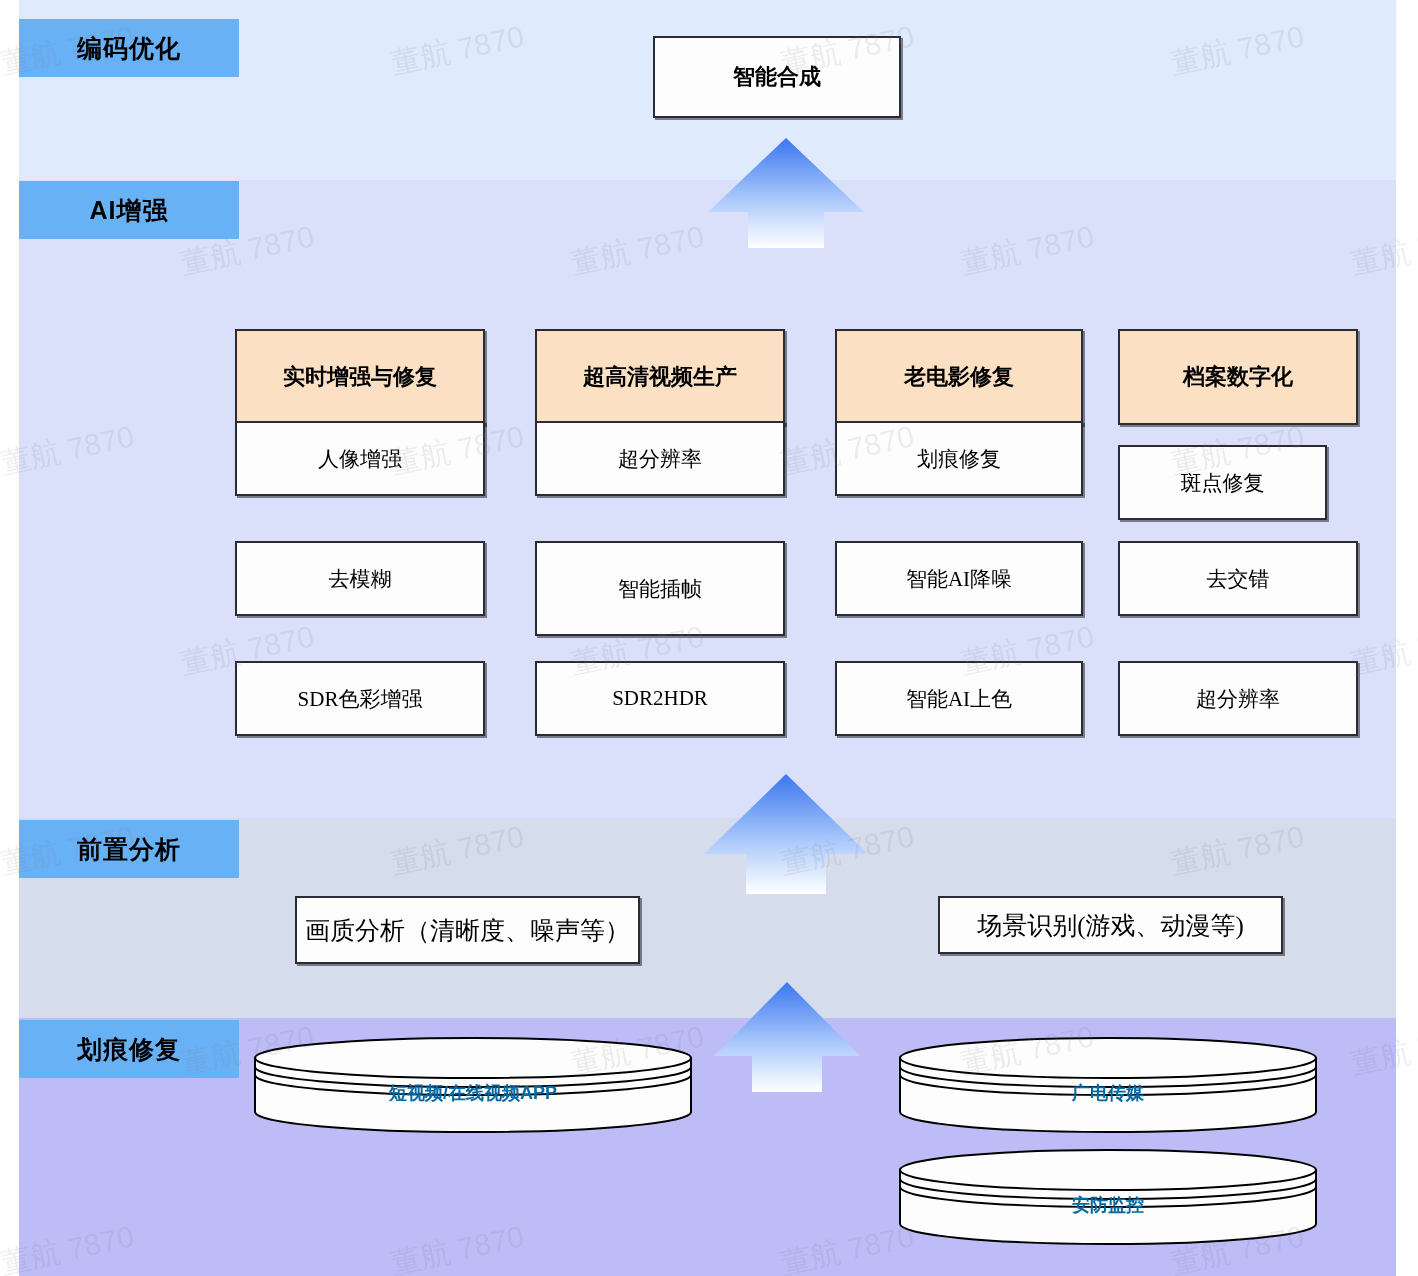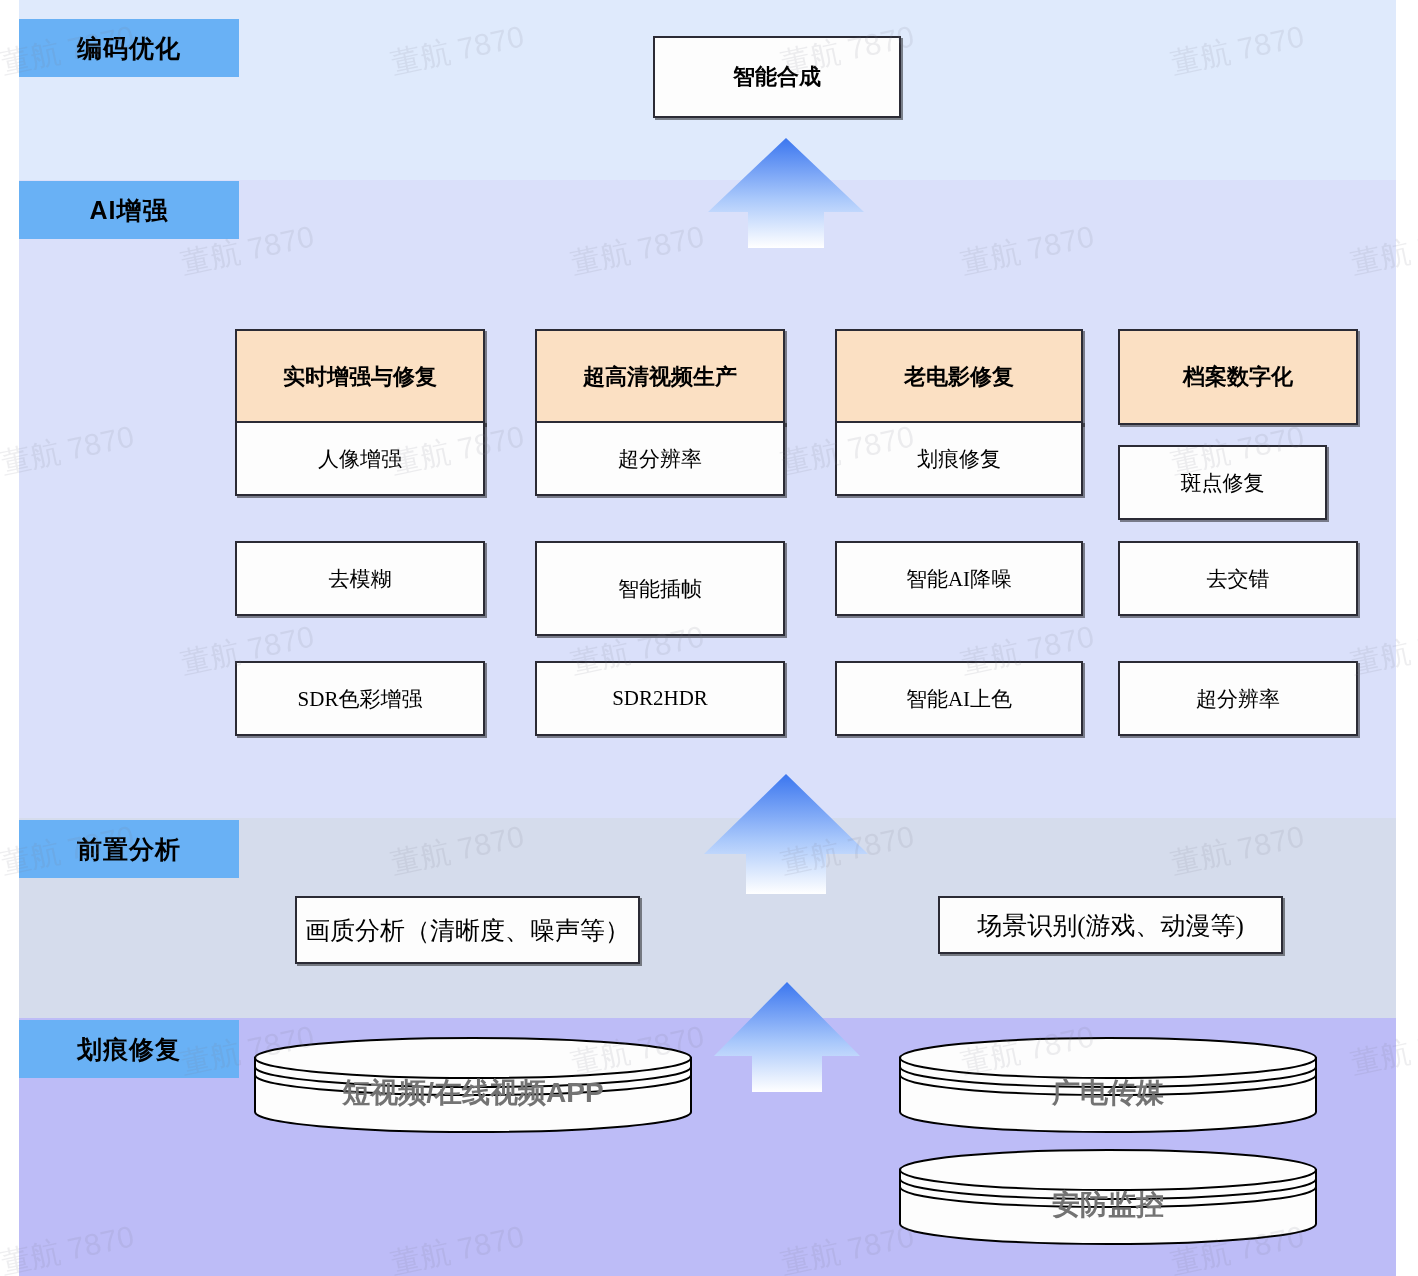--- a/index.html
+++ b/index.html
@@ -65,21 +65,21 @@
     position:absolute;z-index:4;
   }
   .arrow svg{display:block;}
 
   
   .cyl{position:absolute;z-index:5;}
   .cyl svg{display:block;}
   .cyl .cyl-label{
     position:absolute;left:0;right:0;
     top:58%;transform:translateY(-50%);
-    text-align:center;font-size:28px;font-weight:bold;color:#737373;
+    text-align:center;font-size:18px;font-weight:bold;color:#0369a1;
     pointer-events:none;
   }
 
   
   #wm{position:absolute;left:0;top:0;width:1418px;height:1276px;z-index:8;pointer-events:none;}
   .wm{
     position:absolute;
     font-size:30px;
     color:rgba(125,125,140,.13);
     transform:rotate(-12deg);

